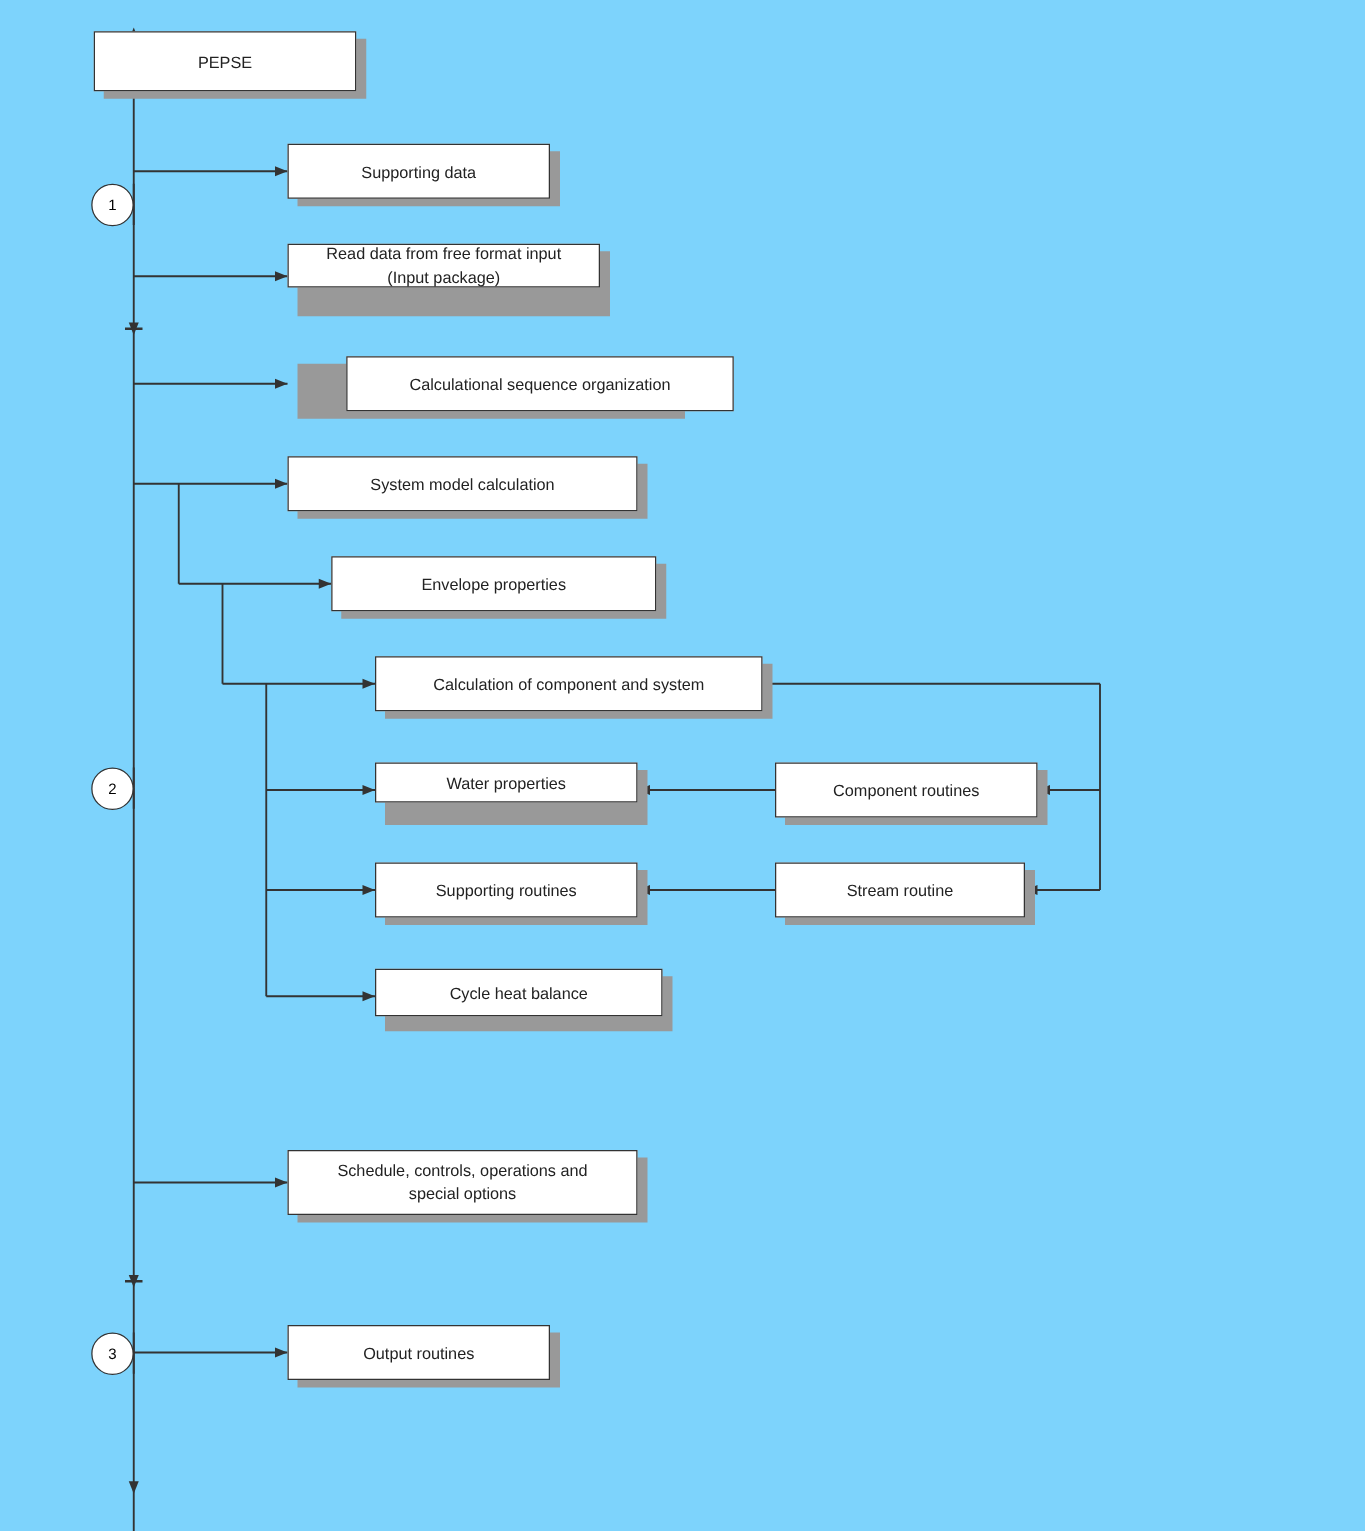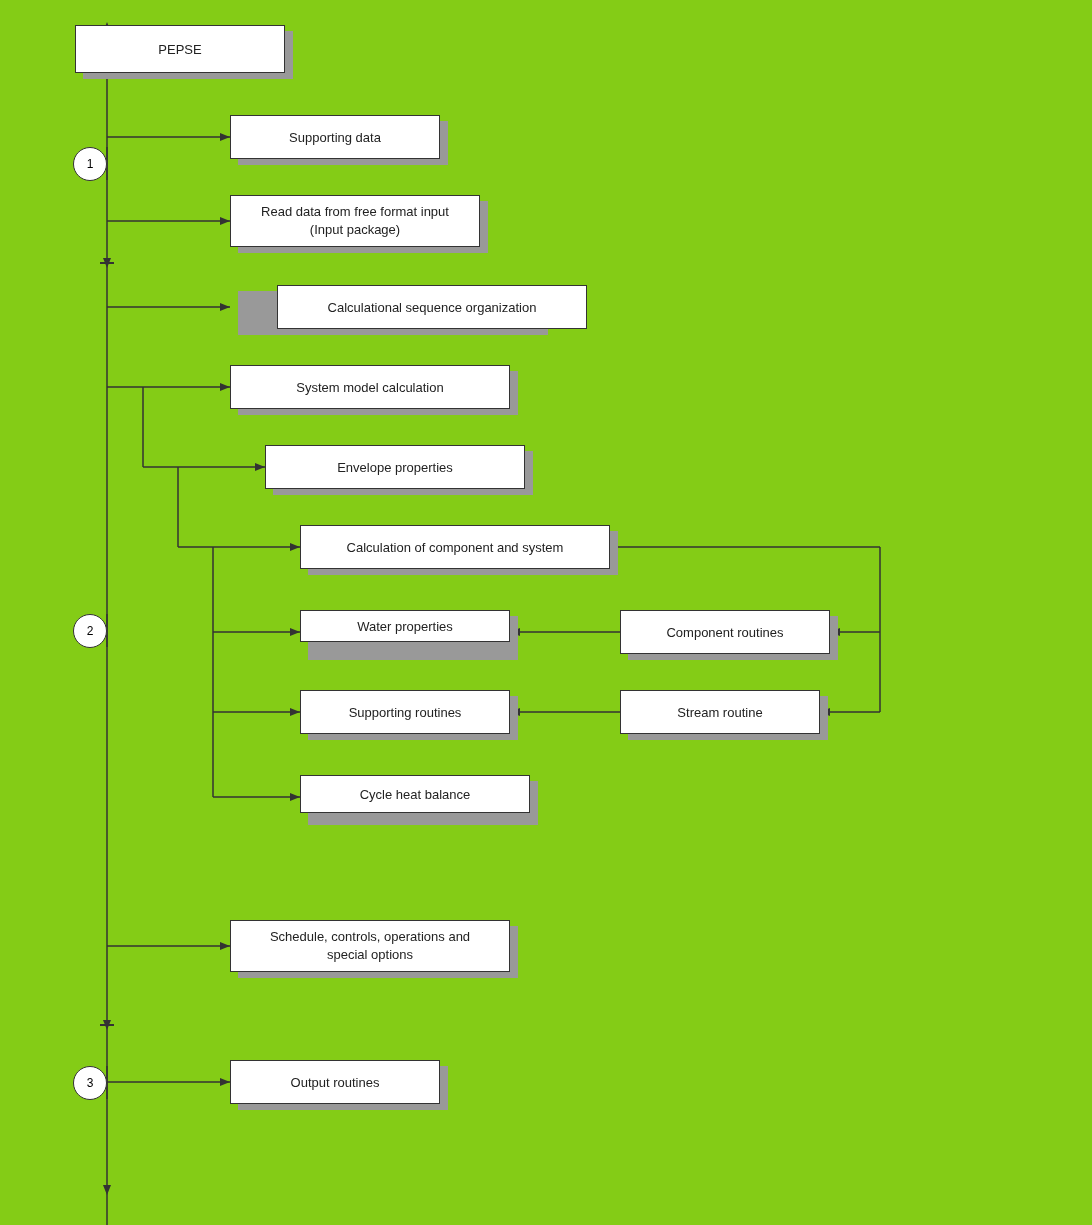--- a/index.html
+++ b/index.html
@@ -10,21 +10,21 @@
       width: 1092px;
       min-height: 1225px;
       display: flex;
       justify-content: center;
       align-items: flex-start;
     }
     .diagram-container {
       position: relative;
       width: 1092px;
       height: 1225px;
-      background: #84cc16;
+      background: #7dd3fc;
     }
     .box {
       position: absolute;
       background: white;
       border: 1.5px solid #333;
       display: flex;
       align-items: center;
       justify-content: center;
       text-align: center;
       padding: 6px 10px;
@@ -146,21 +146,21 @@
   <div class="box" style="left:75px;top:25px;width:210px;height:48px;">
     <span>PEPSE</span>
   </div>
 
   <div class="box-shadow" style="left:238px;top:121px;width:210px;height:44px;"></div>
   <div class="box" style="left:230px;top:115px;width:210px;height:44px;">
     <span>Supporting data</span>
   </div>
 
   <div class="box-shadow" style="left:238px;top:201px;width:250px;height:52px;"></div>
-  <div class="box" style="left:230px;top:195px;width:250px;height:52px;line-height:1.4;">
+  <div class="box" style="left:230px;top:195px;width:250px;height:35px;line-height:1.4;">
     <span>Read data from free format input<br>(Input package)</span>
   </div>
 
   <div class="box-shadow" style="left:238px;top:291px;width:310px;height:44px;"></div>
   <div class="box" style="left:230px;top:285px;width:310px;height:44px;margin-left:47px;">
     <span>Calculational sequence organization</span>
   </div>
 
   <div class="box-shadow" style="left:238px;top:371px;width:280px;height:44px;"></div>
   <div class="box" style="left:230px;top:365px;width:280px;height:44px;">

